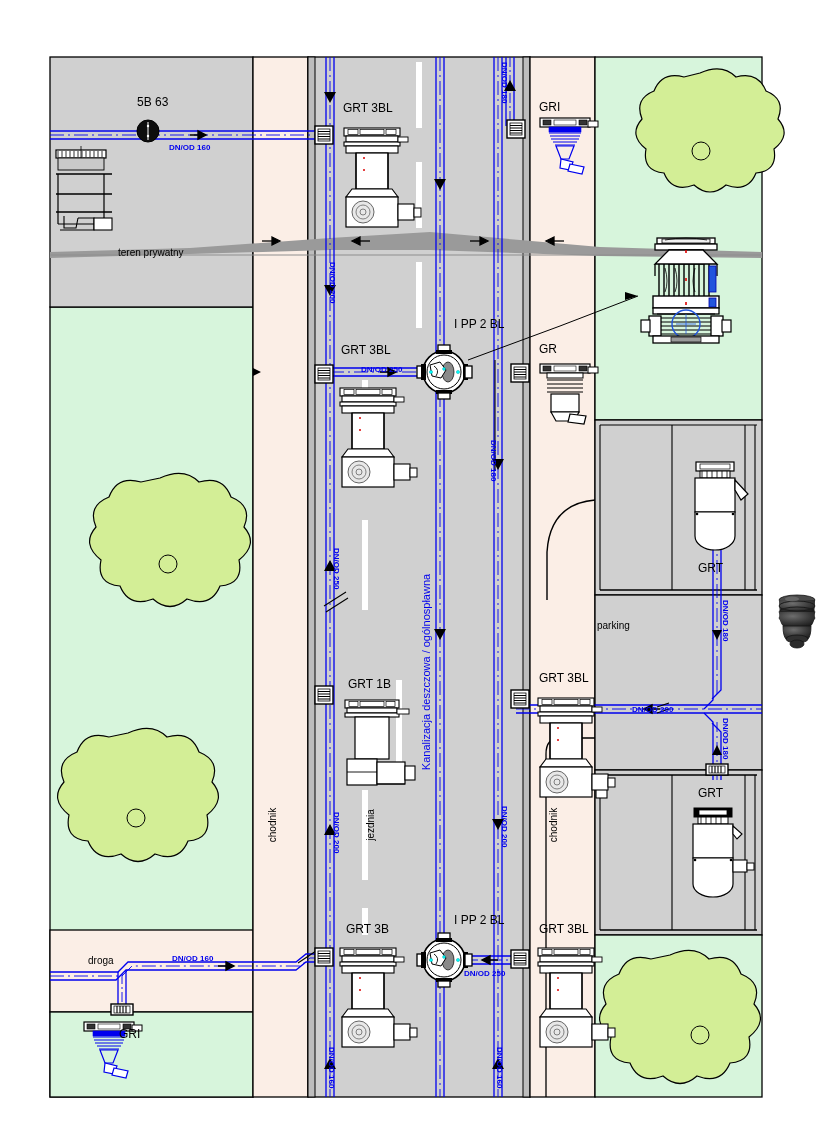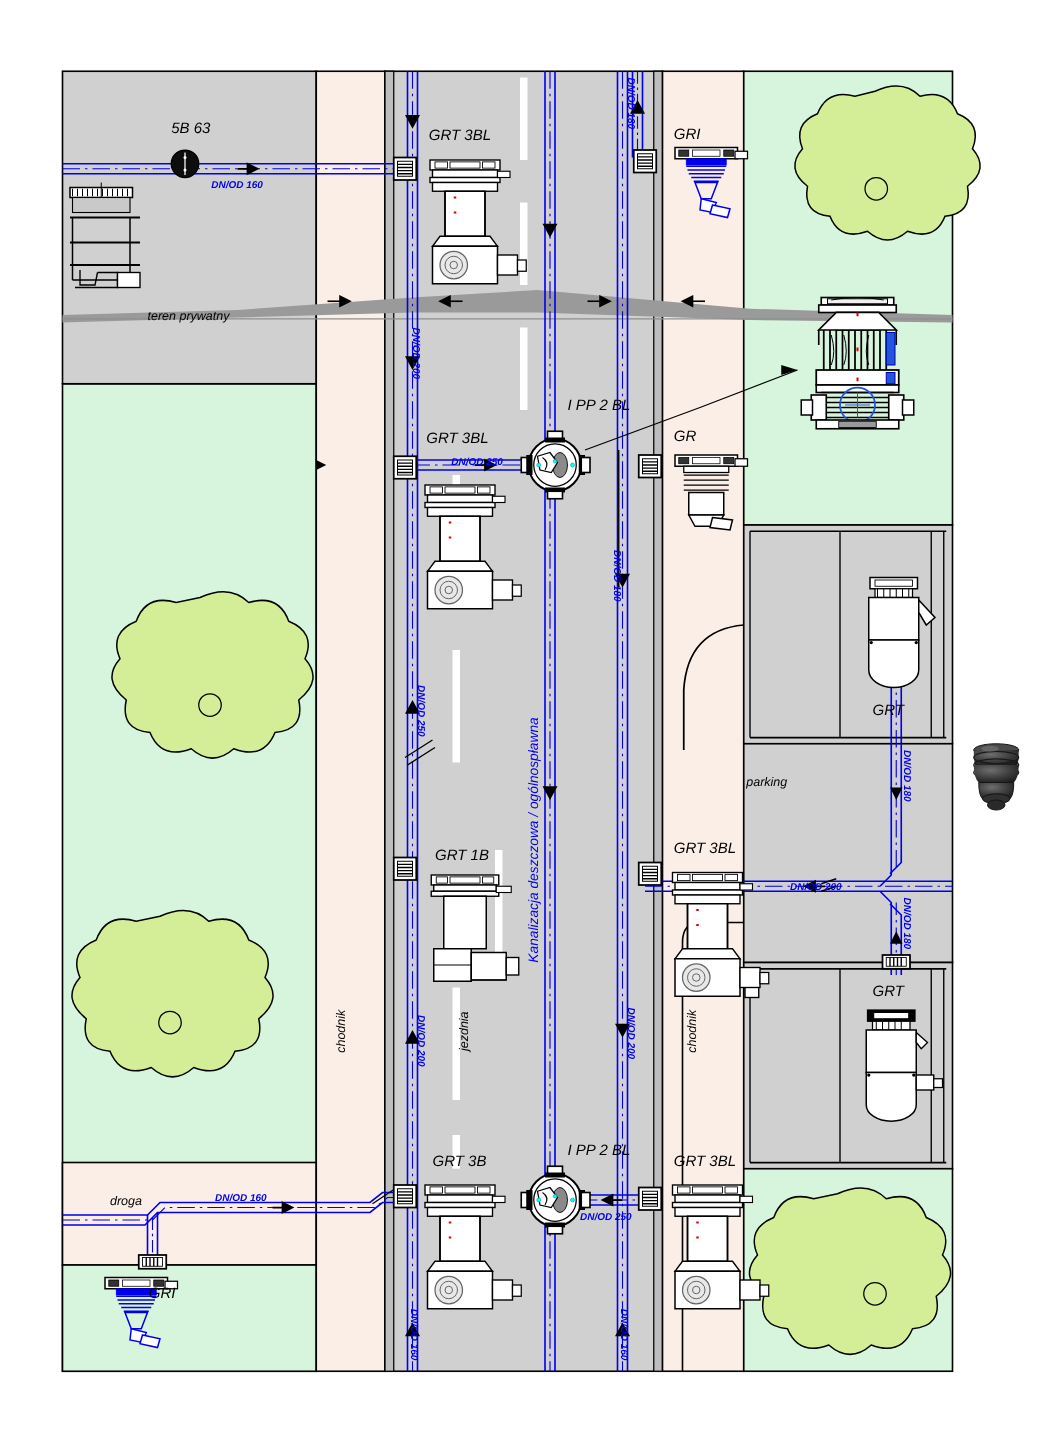--- a/index.html
+++ b/index.html
@@ -1,18 +1,18 @@
 <!DOCTYPE html>
 <html><head>
 <meta charset="utf-8">
 <style>
   html,body{margin:0;padding:0;background:#ffffff;}
   body{width:830px;height:1146px;position:relative;overflow:hidden;
        font-family:"Liberation Sans",sans-serif;}
-  #stage{position:absolute;left:0;top:0;width:830px;height:1146px;font-style:italic;}
+  #stage{position:absolute;left:0;top:0;width:830px;height:1146px;}
   svg{display:block;}
   .lbl{font-family:"Liberation Sans",sans-serif;font-size:12px;fill:#000;}
   .lbl-sm{font-family:"Liberation Sans",sans-serif;font-size:10px;fill:#000;}
   .lbl-blue{font-family:"Liberation Sans",sans-serif;font-size:8px;fill:#0000ee;font-weight:bold;}
   .lbl-blue-big{font-family:"Liberation Sans",sans-serif;font-size:11px;fill:#0000ee;}
 </style>
 </head>
 <body>
 
 <div id="stage">

